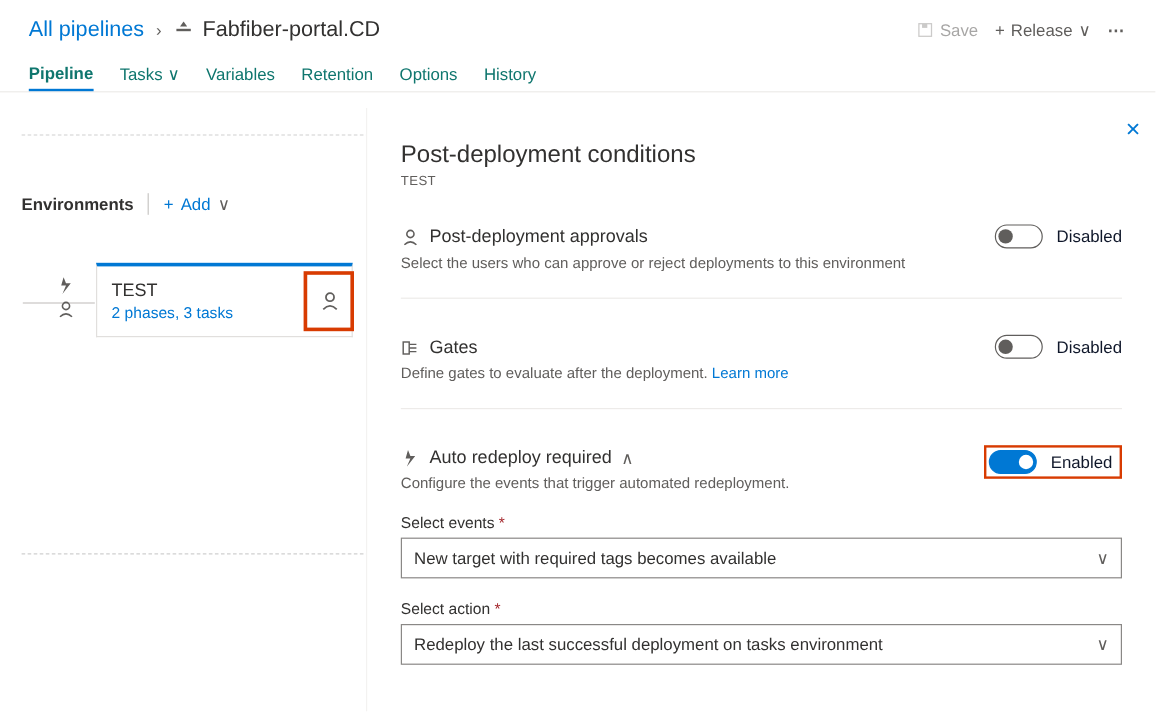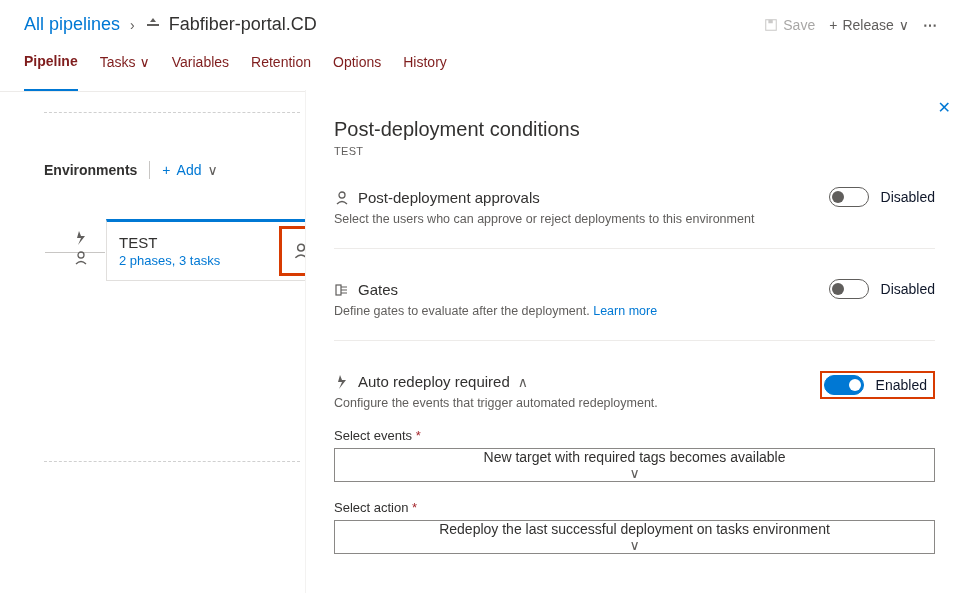--- a/index.html
+++ b/index.html
@@ -12,25 +12,25 @@
     .breadcrumb .chev { color: #605e5c; }
     .breadcrumb .title { font-size: 18px; color: #323130; display: flex; align-items: center; gap: 8px; }
     .breadcrumb .title .icon { width:16px; height:16px; display:inline-flex; }
     .toolbar-right { margin-left: auto; display: flex; align-items: flex-start; gap: 14px; color: #605e5c; }
     .btn-flat { display: flex; align-items: center; gap: 5px; color: #605e5c; cursor: pointer; }
     .btn-flat.dis { opacity: .55; cursor: default; }
     .dots { letter-spacing: 2px; font-weight: bold; cursor: pointer; }
 
     
     .tabs { display: flex; gap: 22px; padding: 12px 24px 0; border-bottom: 1px solid #edebe9; }
-    .tab { padding-bottom: 20px; color: #7f1d1d; cursor: pointer; display:flex; align-items:center; gap:4px; }
+    .tab { padding-bottom: 5px; color: #0f766e; cursor: pointer; display:flex; align-items:center; gap:4px; }
     .tab.active { border-bottom: 2.5px solid #0078d4; font-weight: 600; }
 
     
-    .left-pane { position: absolute; left: 0; top: 100px; width: 300px; padding-left: 44px; }
+    .left-pane { position: absolute; left: 18px; top: 100px; width: 300px; }
     .env-header { display:flex; align-items:center; padding: 36px 0 8px 0; gap:12px; }
     .env-header .label { font-weight: 600; }
     .add-link { color:#0078d4; display:flex; align-items:center; gap:6px; cursor:pointer; }
     .vline { border-left:1px solid #c8c6c4; height:18px; }
     hr.dashed { border:0; border-top:1px dashed #d0d0d0; margin: 12px 0; }
     hr.dashed.low { margin-top: 180px; }
 
     .stage-card { position:relative; margin: 32px 0 0 62px; width: 214px; border:1px solid #e1dfdd; border-top:3px solid #0078d4; background:#fff; display:flex; align-items:center; }
     .stage-left-badge { position:absolute; left:-34px; top:8px; display:flex; flex-direction:column; gap:4px; color:#605e5c;}
     .stage-body { padding:12px 8px 12px 12px; flex:1; }
@@ -56,21 +56,21 @@
     .toggle-row { position:absolute; right:0; top:-2px; display:flex; align-items:center; gap:12px; }
     .toggle { width:40px; height:20px; border-radius:20px; border:1px solid #605e5c; display:flex; align-items:center; padding:0 2px; background:#fff; cursor:pointer; }
     .toggle .knob { width:12px; height:12px; border-radius:50%; background:#605e5c; }
     .toggle.on { background:#0078d4; border-color:#0078d4; justify-content:flex-end; }
     .toggle.on .knob { background:#fff; }
     .toggle-label { font-size:14px; color:#0f172a; }
     .highlight { border:2.5px solid #d83b01; padding:2px 6px 2px 2px; }
 
     .field-label { font-size:13px; color:#323130; margin-top:18px; }
     .req { color:#a4262c; }
-    .select { width:100%; height:34px; border:1px solid #8a8886; margin-top:5px; display:flex; align-items:center; padding:0 10px; justify-content:space-between; background:#fff; cursor:pointer;flex-direction:column; }
+    .select { width:100%; height:34px; border:1px solid #8a8886; margin-top:5px; display:flex; align-items:center; padding:0 10px; justify-content:space-between; background:#fff; cursor:pointer; }
     .chevd { color:#605e5c; }
 
     svg { display:block; }
   </style>
 </head>
 <body>
 
 <div class="breadcrumb">
   <a class="crumb-link">All pipelines</a>
   <span class="chev">›</span>

